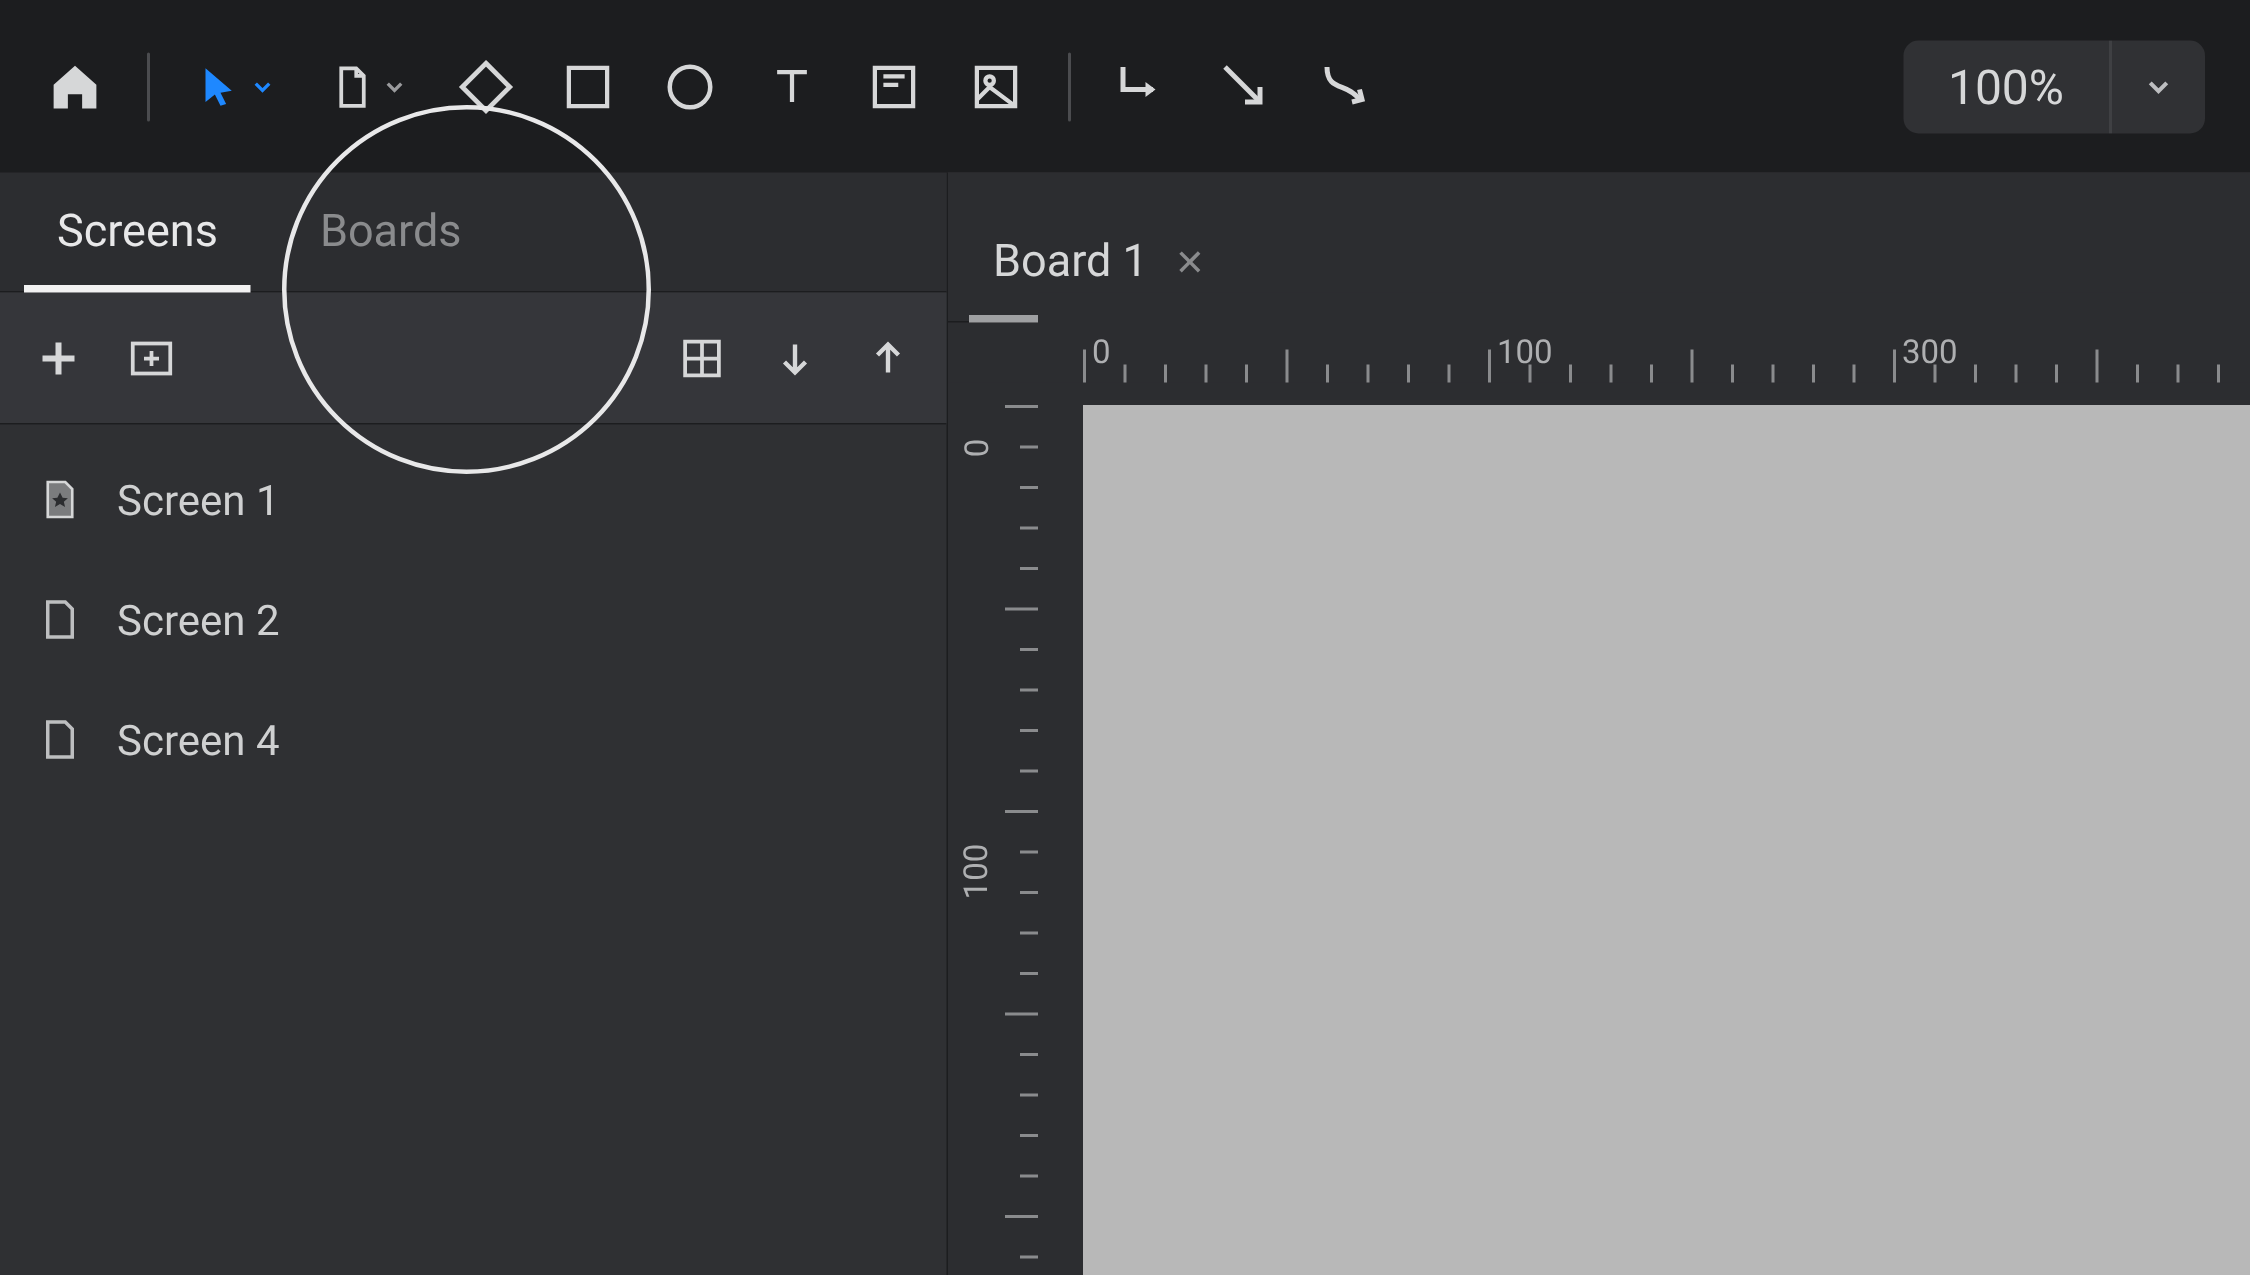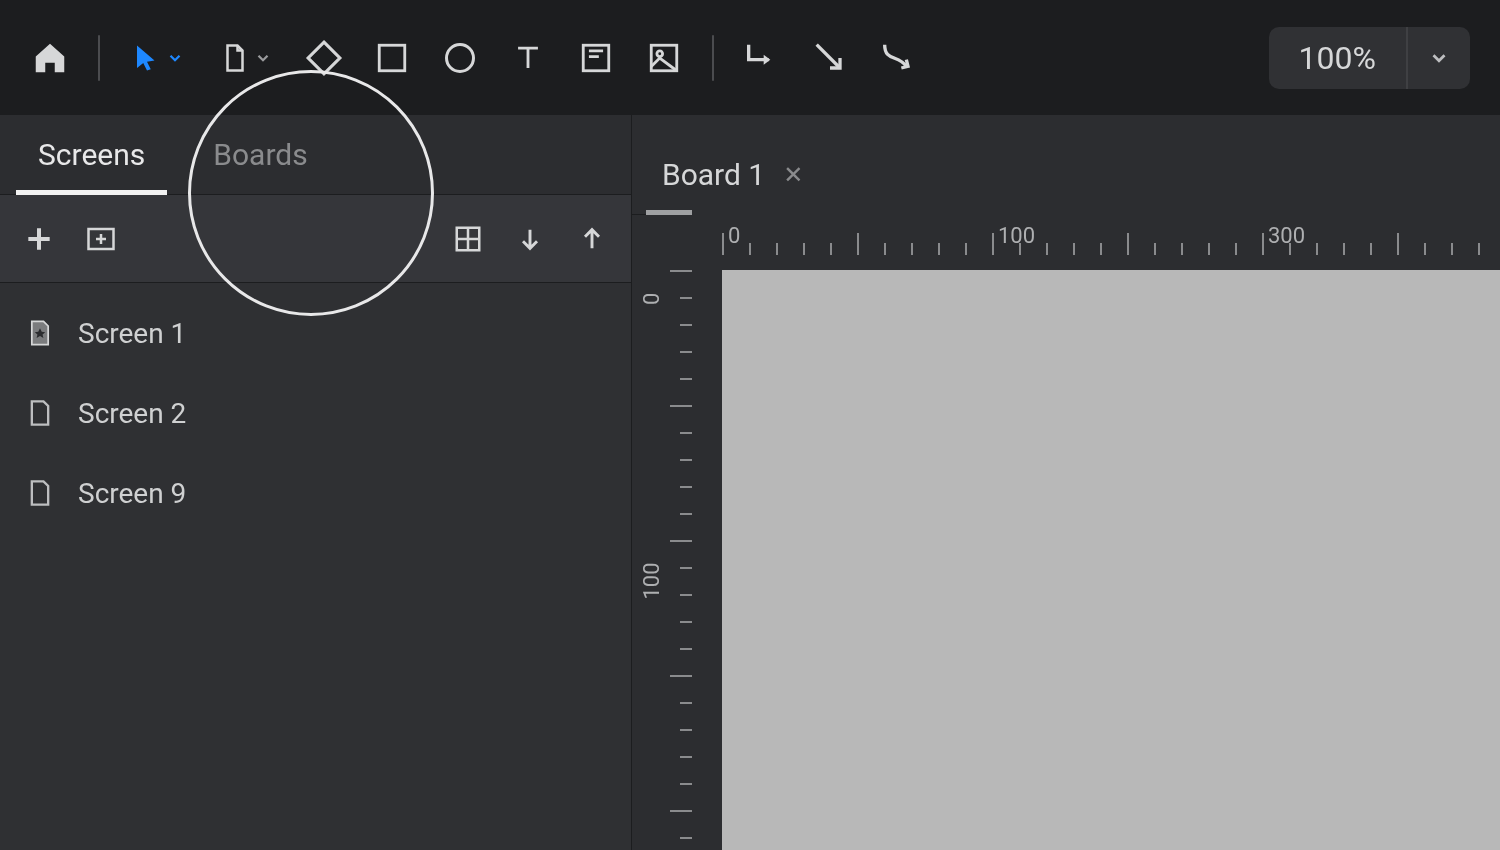--- a/index.html
+++ b/index.html
@@ -374,21 +374,21 @@
       <div class="screen-item">
         <svg width="28" height="34" viewBox="0 0 24 24" fill="none" stroke="#bdbec0" stroke-width="2">
             <path d="M5 2h10l4 4v16H5z"></path>
           </svg>
         <span>Screen 2</span>
       </div>
       <div class="screen-item">
         <svg width="28" height="34" viewBox="0 0 24 24" fill="none" stroke="#bdbec0" stroke-width="2">
             <path d="M5 2h10l4 4v16H5z"></path>
           </svg>
-        <span>Screen 9</span>
+        <span>Screen 4</span>
       </div>
     </div>
   </div>
 
   <div class="canvas-area">
     <div class="canvas-tabs">
       <div class="canvas-tab">
         <span>Board 1</span>
         <span class="tab-close">✕</span>
       </div>

